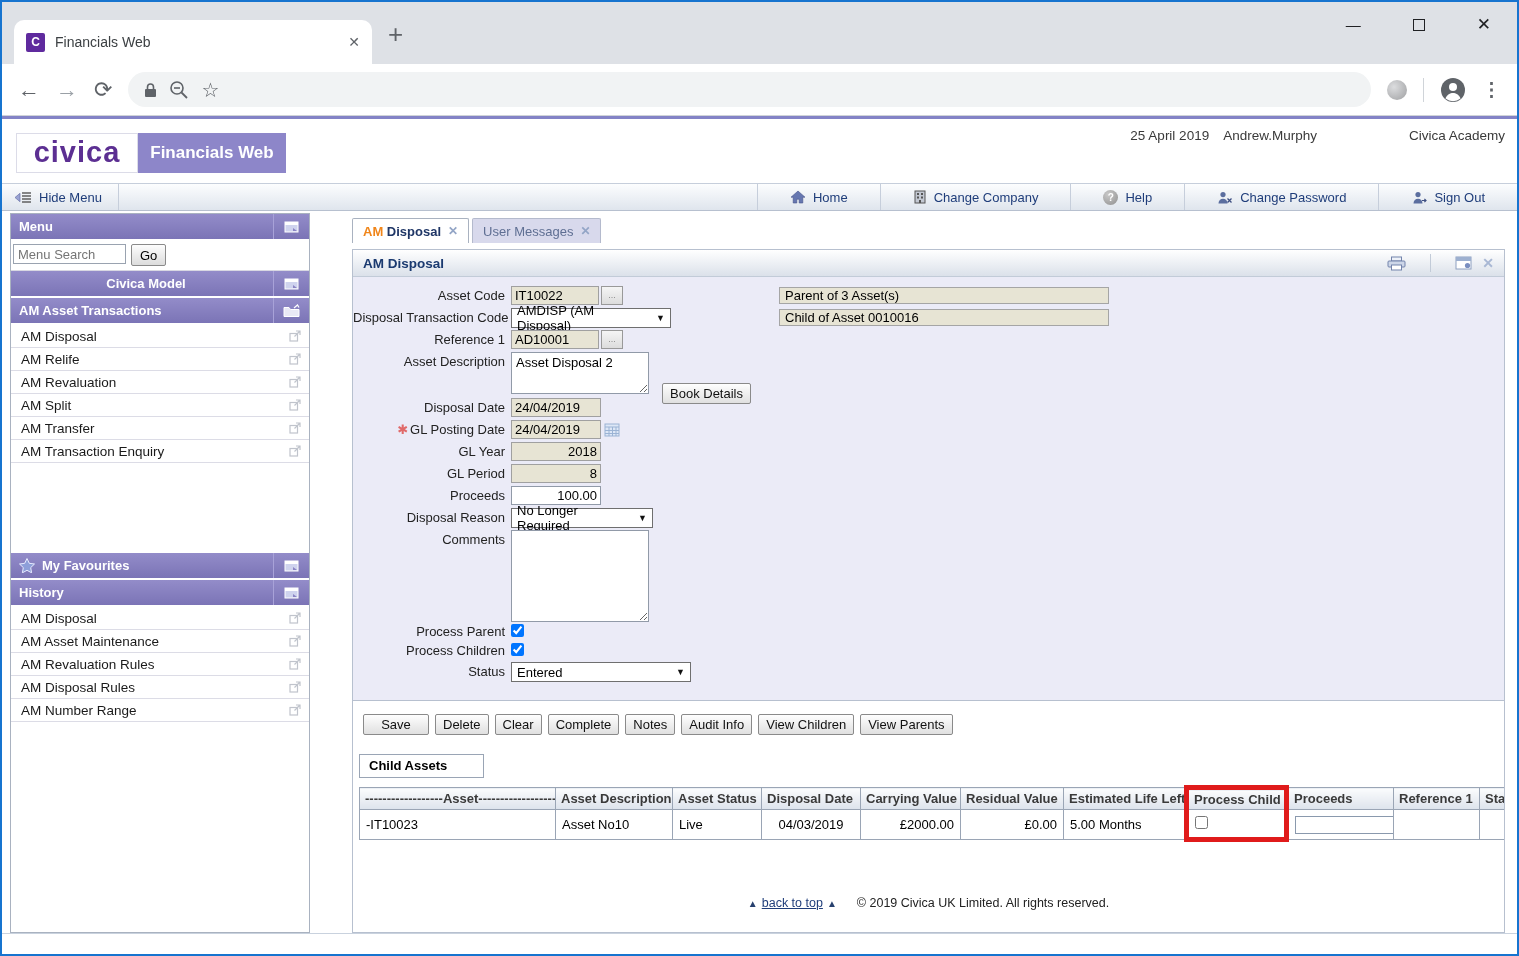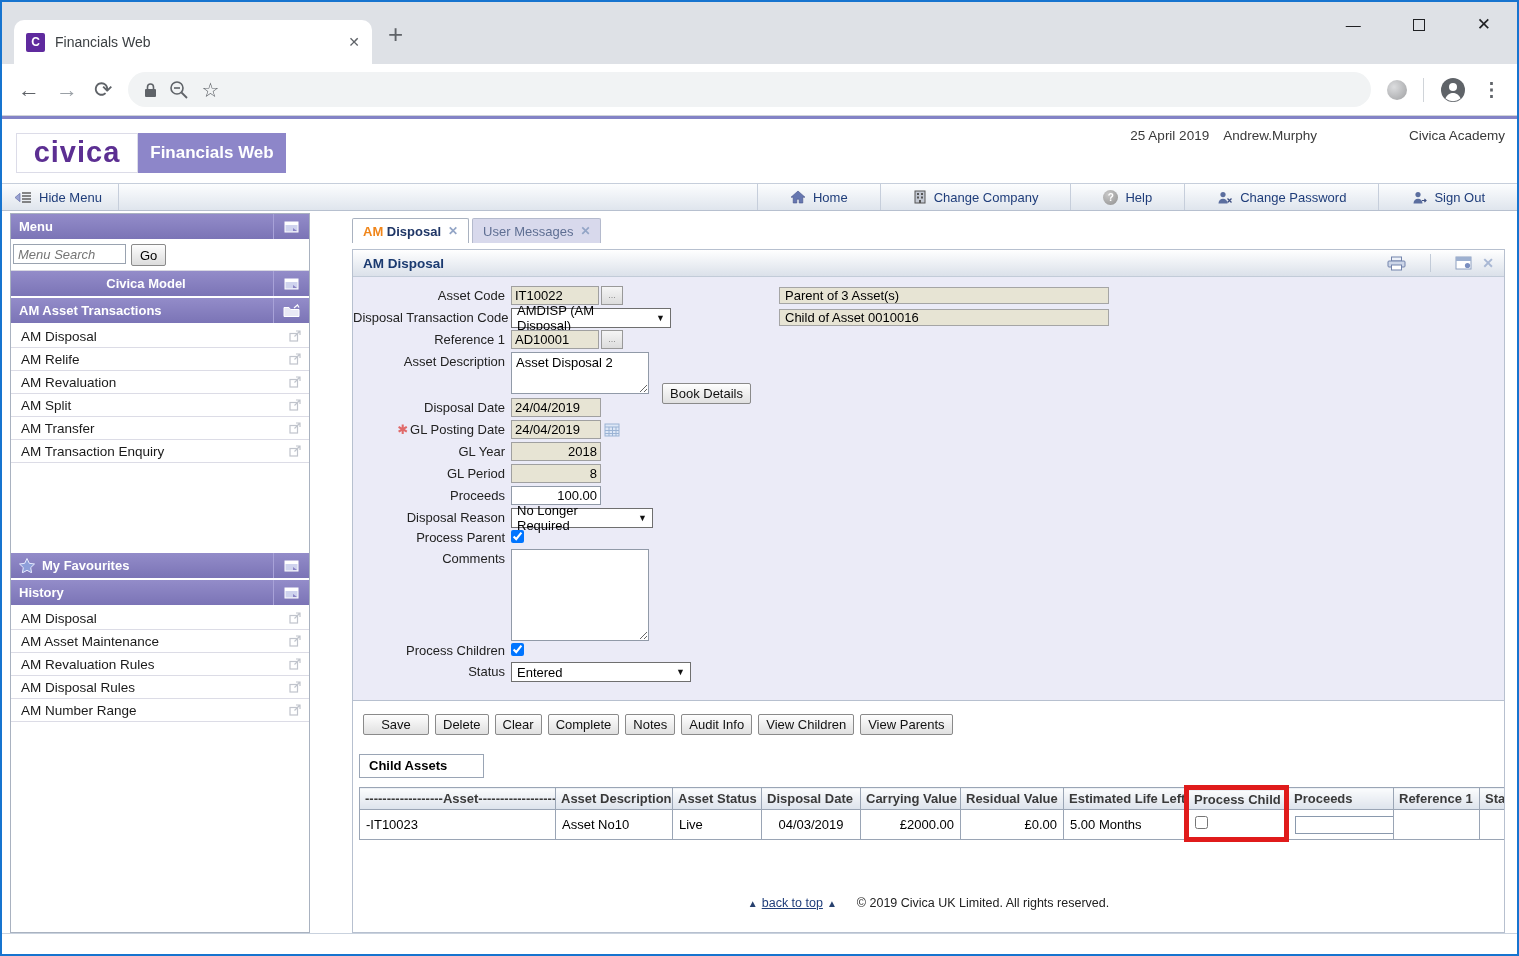--- a/index.html
+++ b/index.html
@@ -44,21 +44,21 @@
 .help-ball { width:15px; height:15px; border-radius:50%; background:radial-gradient(circle at 35% 30%, #c9c9c9, #8f8f8f); color:#fff; font-size:10px; font-weight:bold; display:flex; align-items:center; justify-content:center; }
 
 .content { flex:1; display:flex; border-bottom:1px solid #c9d2de; overflow:hidden;gap:36px; }
 
 
 .sidebar { width:300px; margin:2px 0 0 8px; border:1px solid #a9b2c0; background:#fff; display:flex; flex-direction:column; flex:none; }
 .sb-header { height:27px; background:linear-gradient(#938cc9,#7b74b6); color:#fff; font-weight:bold; font-size:13px; display:flex; align-items:center; padding-left:8px; border-bottom:2px solid #fff; flex:none; }
 .sb-right { margin-left:auto; width:36px; height:100%; border-left:1px solid #a8a2d8; display:flex; align-items:center; justify-content:center; }
 .sb-header.centered .sb-title { flex:1; text-align:center; }
 .sb-search { display:flex; gap:5px; padding:3px 4px 4px 2px; border-bottom:1px solid #d8d8e2; }
-.sb-search input { width:113px; height:20px; border:1px solid #9aa3b0; font-size:13px; font-style:italic; padding:0 4px; color:#777; font-family:inherit; }
+.sb-search input { width:113px; height:20px; border:1px solid #9aa3b0; font-size:13px; padding:0 4px; color:#777; font-family:inherit; }
 .sb-search button { height:22px; padding:0 8px; font-size:13px; border:1px solid #8a8a8a; background:linear-gradient(#fdfdfd,#dcdcdc); border-radius:2px; font-family:inherit; }
 .sb-item { display:flex; align-items:center; height:23px; padding:0 8px 0 10px; border-bottom:1px solid #dcdce6; font-size:13.5px; color:#1a1a1a; flex:none; }
 .sb-item .ext { margin-left:auto; }
 .sb-gap { height:90px; flex:none; }
 .sb-fill { flex:1; }
 
 
 .main { flex:1; margin:2px 12px 0 6px; display:flex; flex-direction:column; overflow:hidden; }
 .doc-tabs { display:flex; gap:3px; margin-top:5px; height:25px; flex:none; }
 .tab-doc { display:flex; align-items:center; gap:7px; padding:0 10px; font-size:13px; border:1px solid #a9b2c0; border-bottom:none; border-radius:2px 2px 0 0; cursor:pointer; }
@@ -496,27 +496,27 @@
               <span class="flabel">Proceeds</span>
               <input class="ti rt" style="width: 90px;" value="100.00">
             </div>
             <div class="frow">
               <span class="flabel">Disposal Reason</span>
               <span class="dd" style="width:142px;">
                 <span>No Longer Required</span>
                 <span class="arrow">▼</span>
               </span>
             </div>
+            <div class="frow">
+              <span class="flabel">Comments</span>
+              <textarea class="ta" style="width: 138px; height: 92px;"></textarea>
+            </div>
             <div class="frow cbrow">
               <span class="flabel">Process Parent</span>
               <input type="checkbox" checked="" style="">
-            </div>
-            <div class="frow">
-              <span class="flabel">Comments</span>
-              <textarea class="ta" style="width: 138px; height: 92px;"></textarea>
             </div>
             <div class="frow cbrow">
               <span class="flabel">Process Children</span>
               <input type="checkbox" checked="" style="">
             </div>
             <div class="frow">
               <span class="flabel">Status</span>
               <span class="dd" style="width:180px;">
                 <span>Entered</span>
                 <span class="arrow">▼</span>

